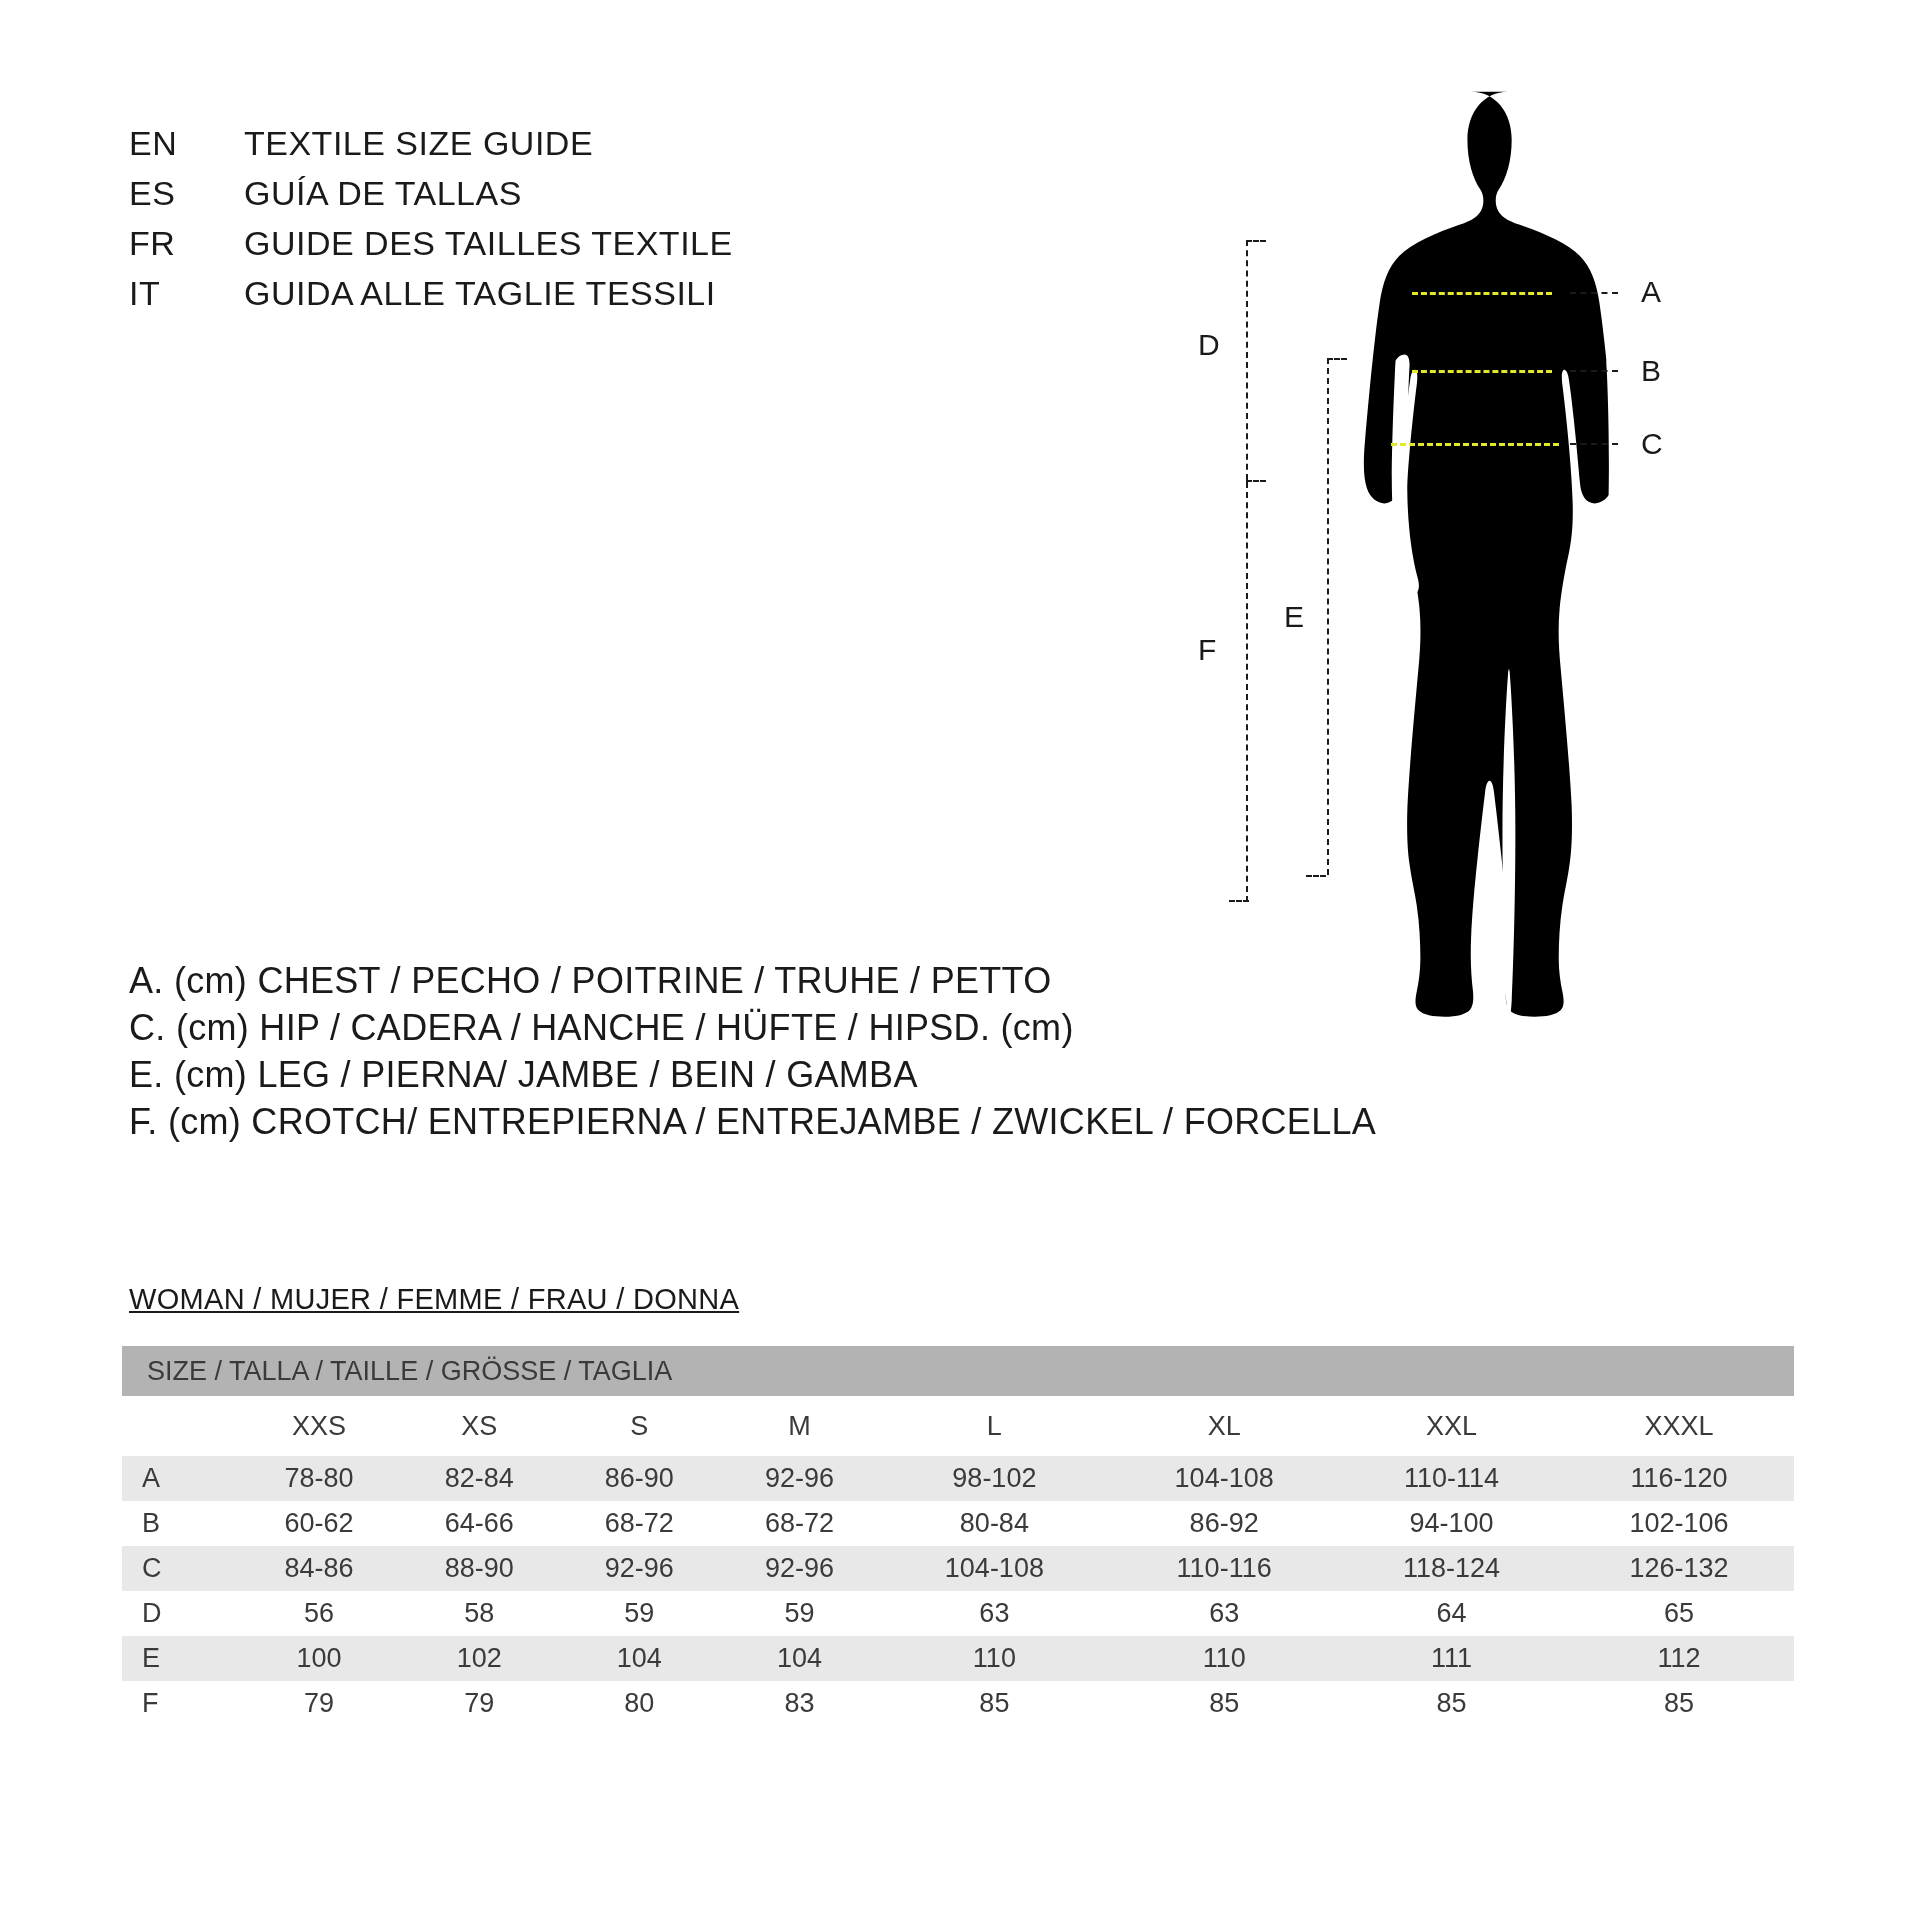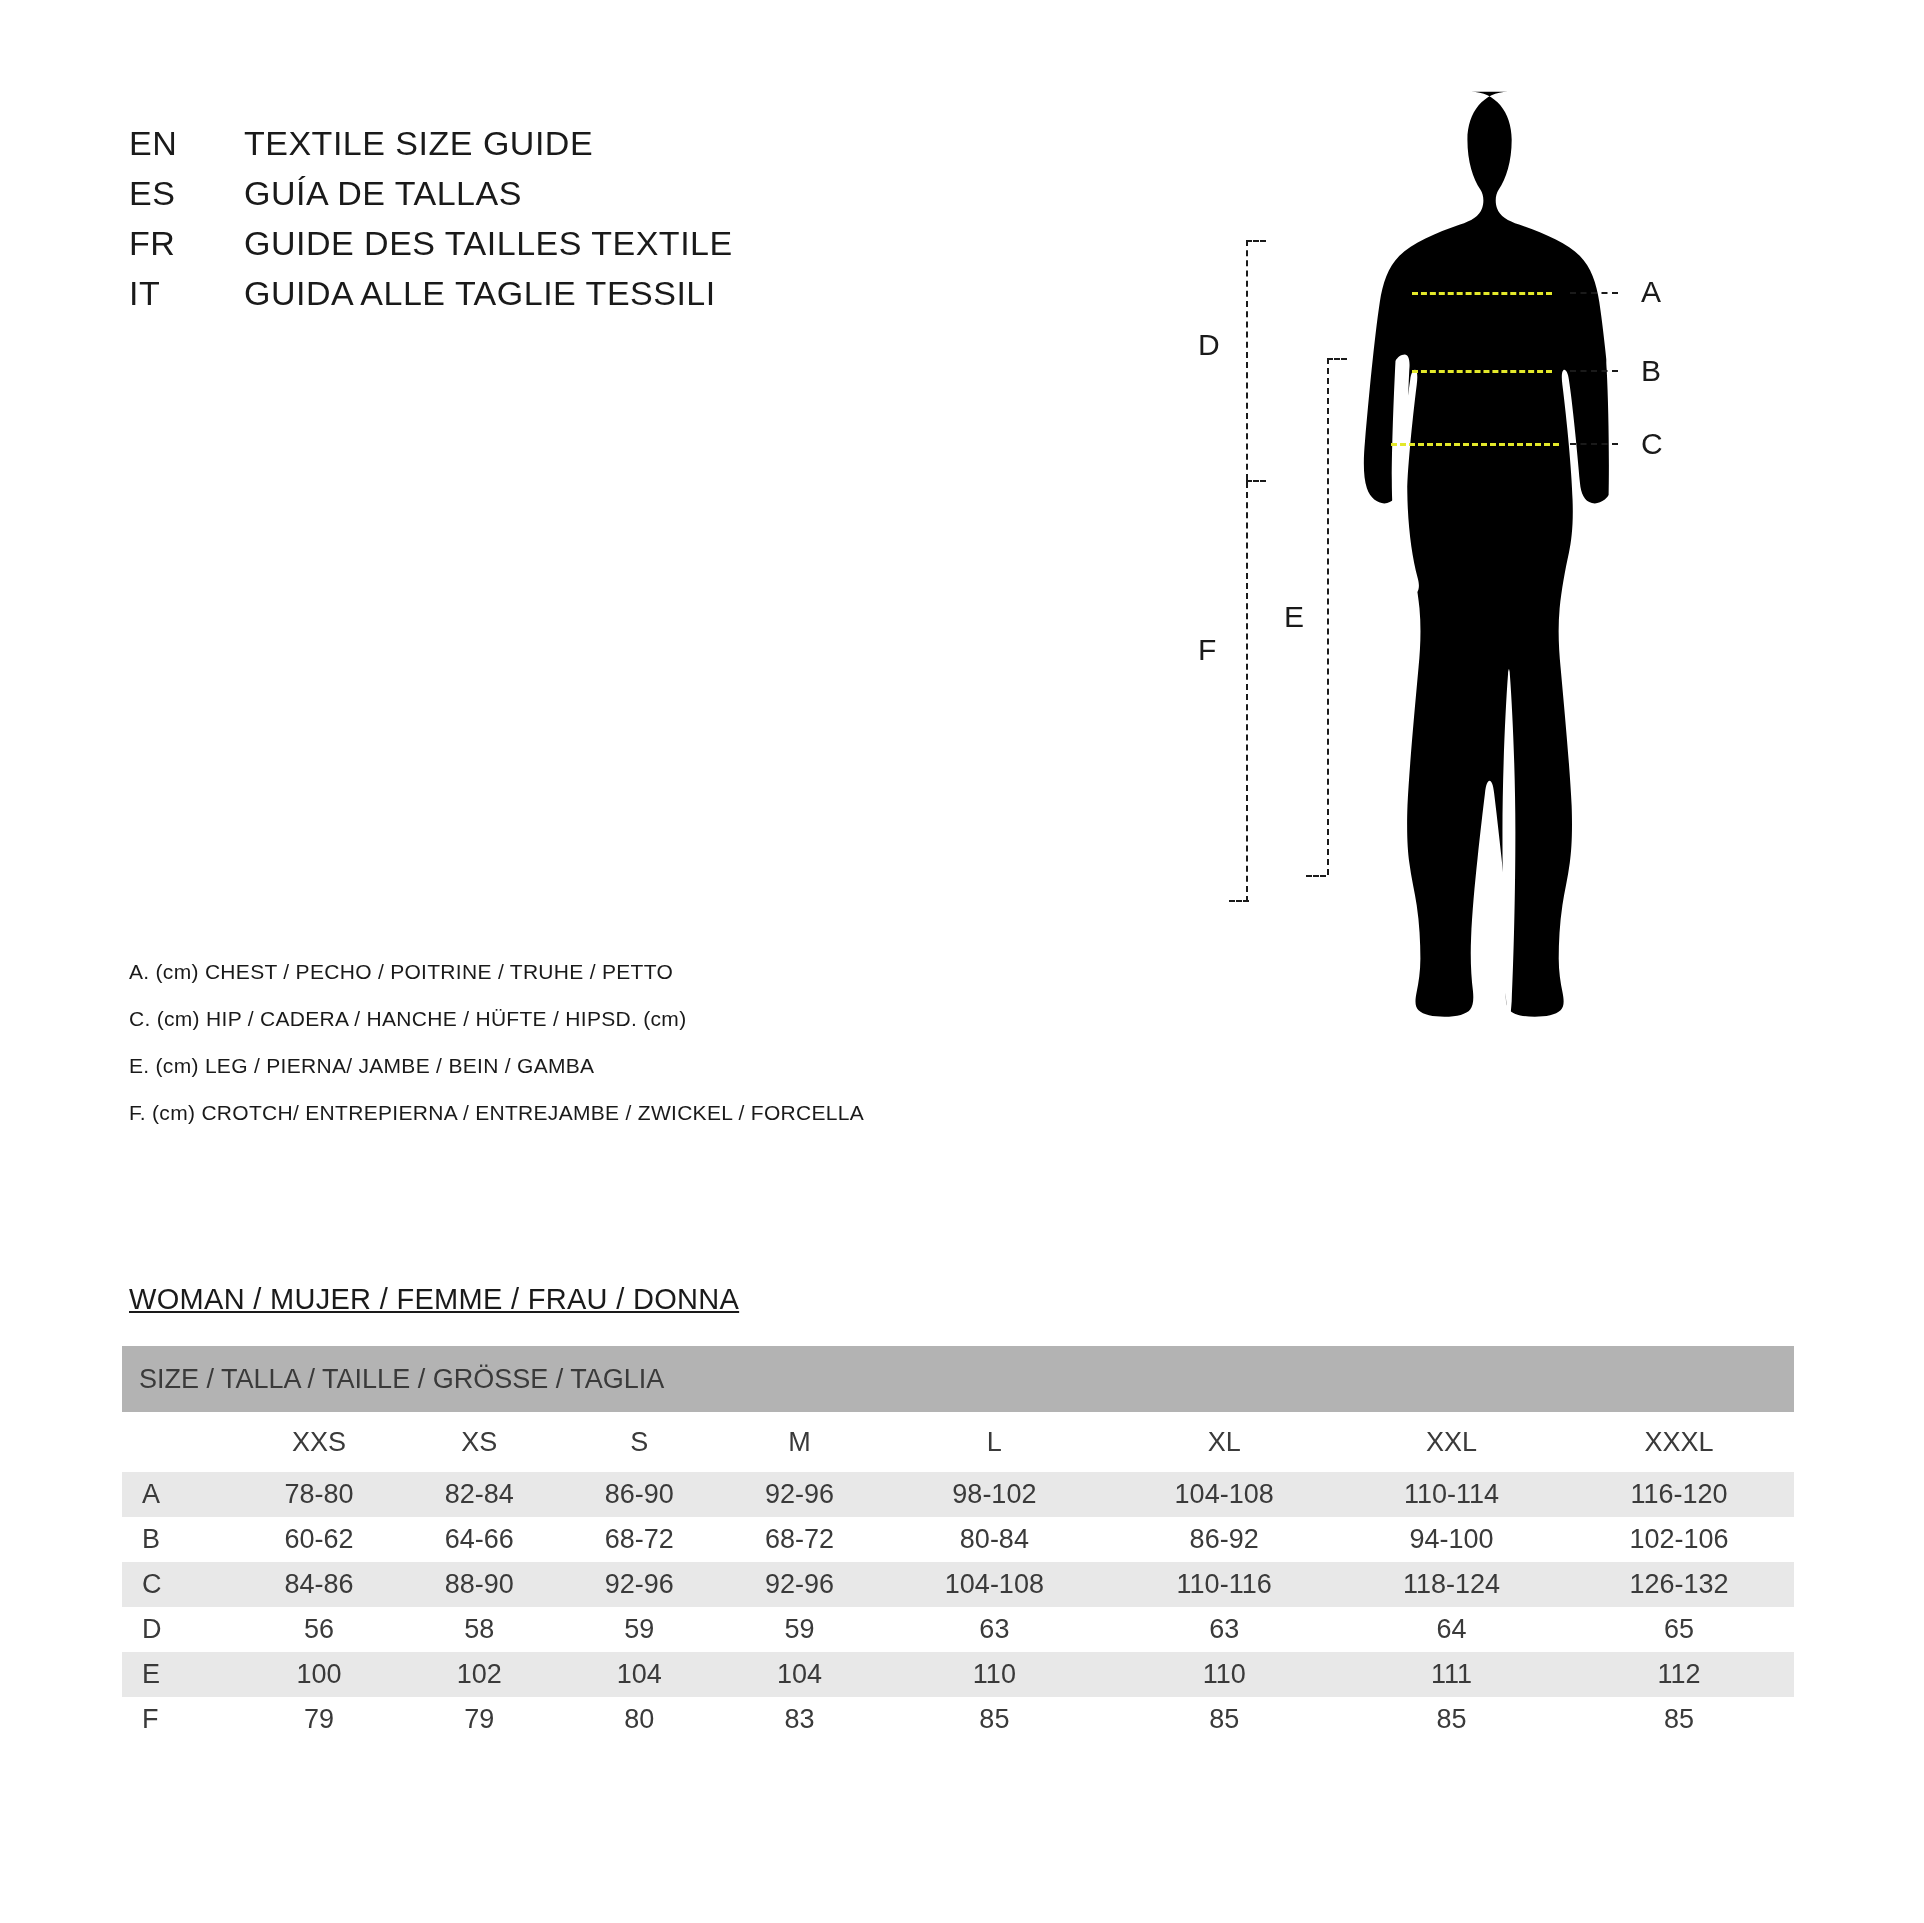--- a/index.html
+++ b/index.html
@@ -39,21 +39,21 @@
     color: #1a1a1a;
   }
 
   
   .legend-block {
     position: absolute;
     left: 129px;
     top: 960px;
   }
   .legend-row {
-    font-size: 21px;
+    font-size: 36px;
     height: 47px;
     letter-spacing: 0.3px;
     color: #1a1a1a;
     white-space: nowrap;
   }
 
   .gender-label {
     position: absolute;
     left: 129px;
     top: 1283px;
@@ -81,24 +81,24 @@
   }
   .size-table .row-head {
     width: 97px;
     text-align: left;
     padding-left: 20px;
     color: #3a3a3a;
   }
   .size-table tr.band-header th {
     background: #b3b3b3;
     text-align: left;
-    padding-left: 17px;
+    padding-left: 25px;
     font-size: 27px;
     color: #3a3a3a;
-    height: 66px;
+    height: 50px;
   }
   .size-table tr.col-header td {
     background: #ffffff;
     height: 60px;
     font-size: 27px;
   }
   .size-table tr.shade td {
     background: #e8e8e8;
   }
   .size-table tr.plain td {

